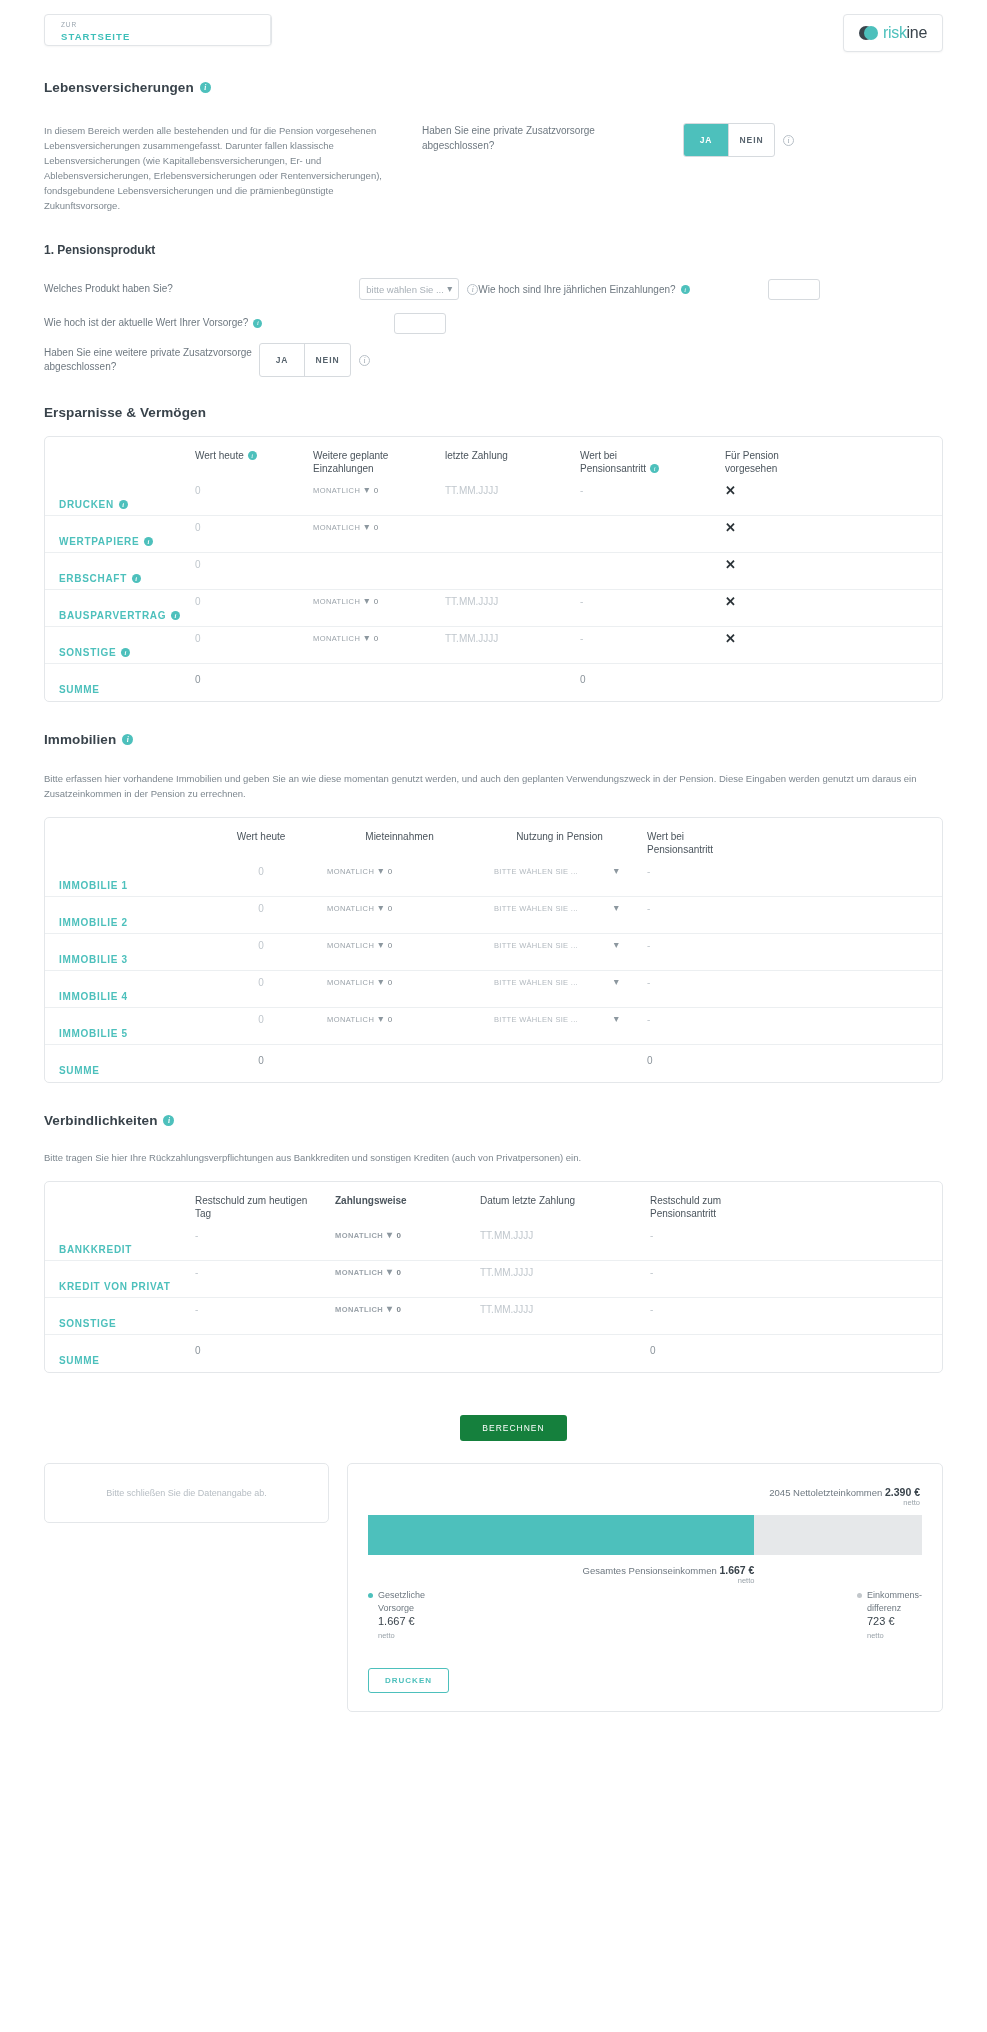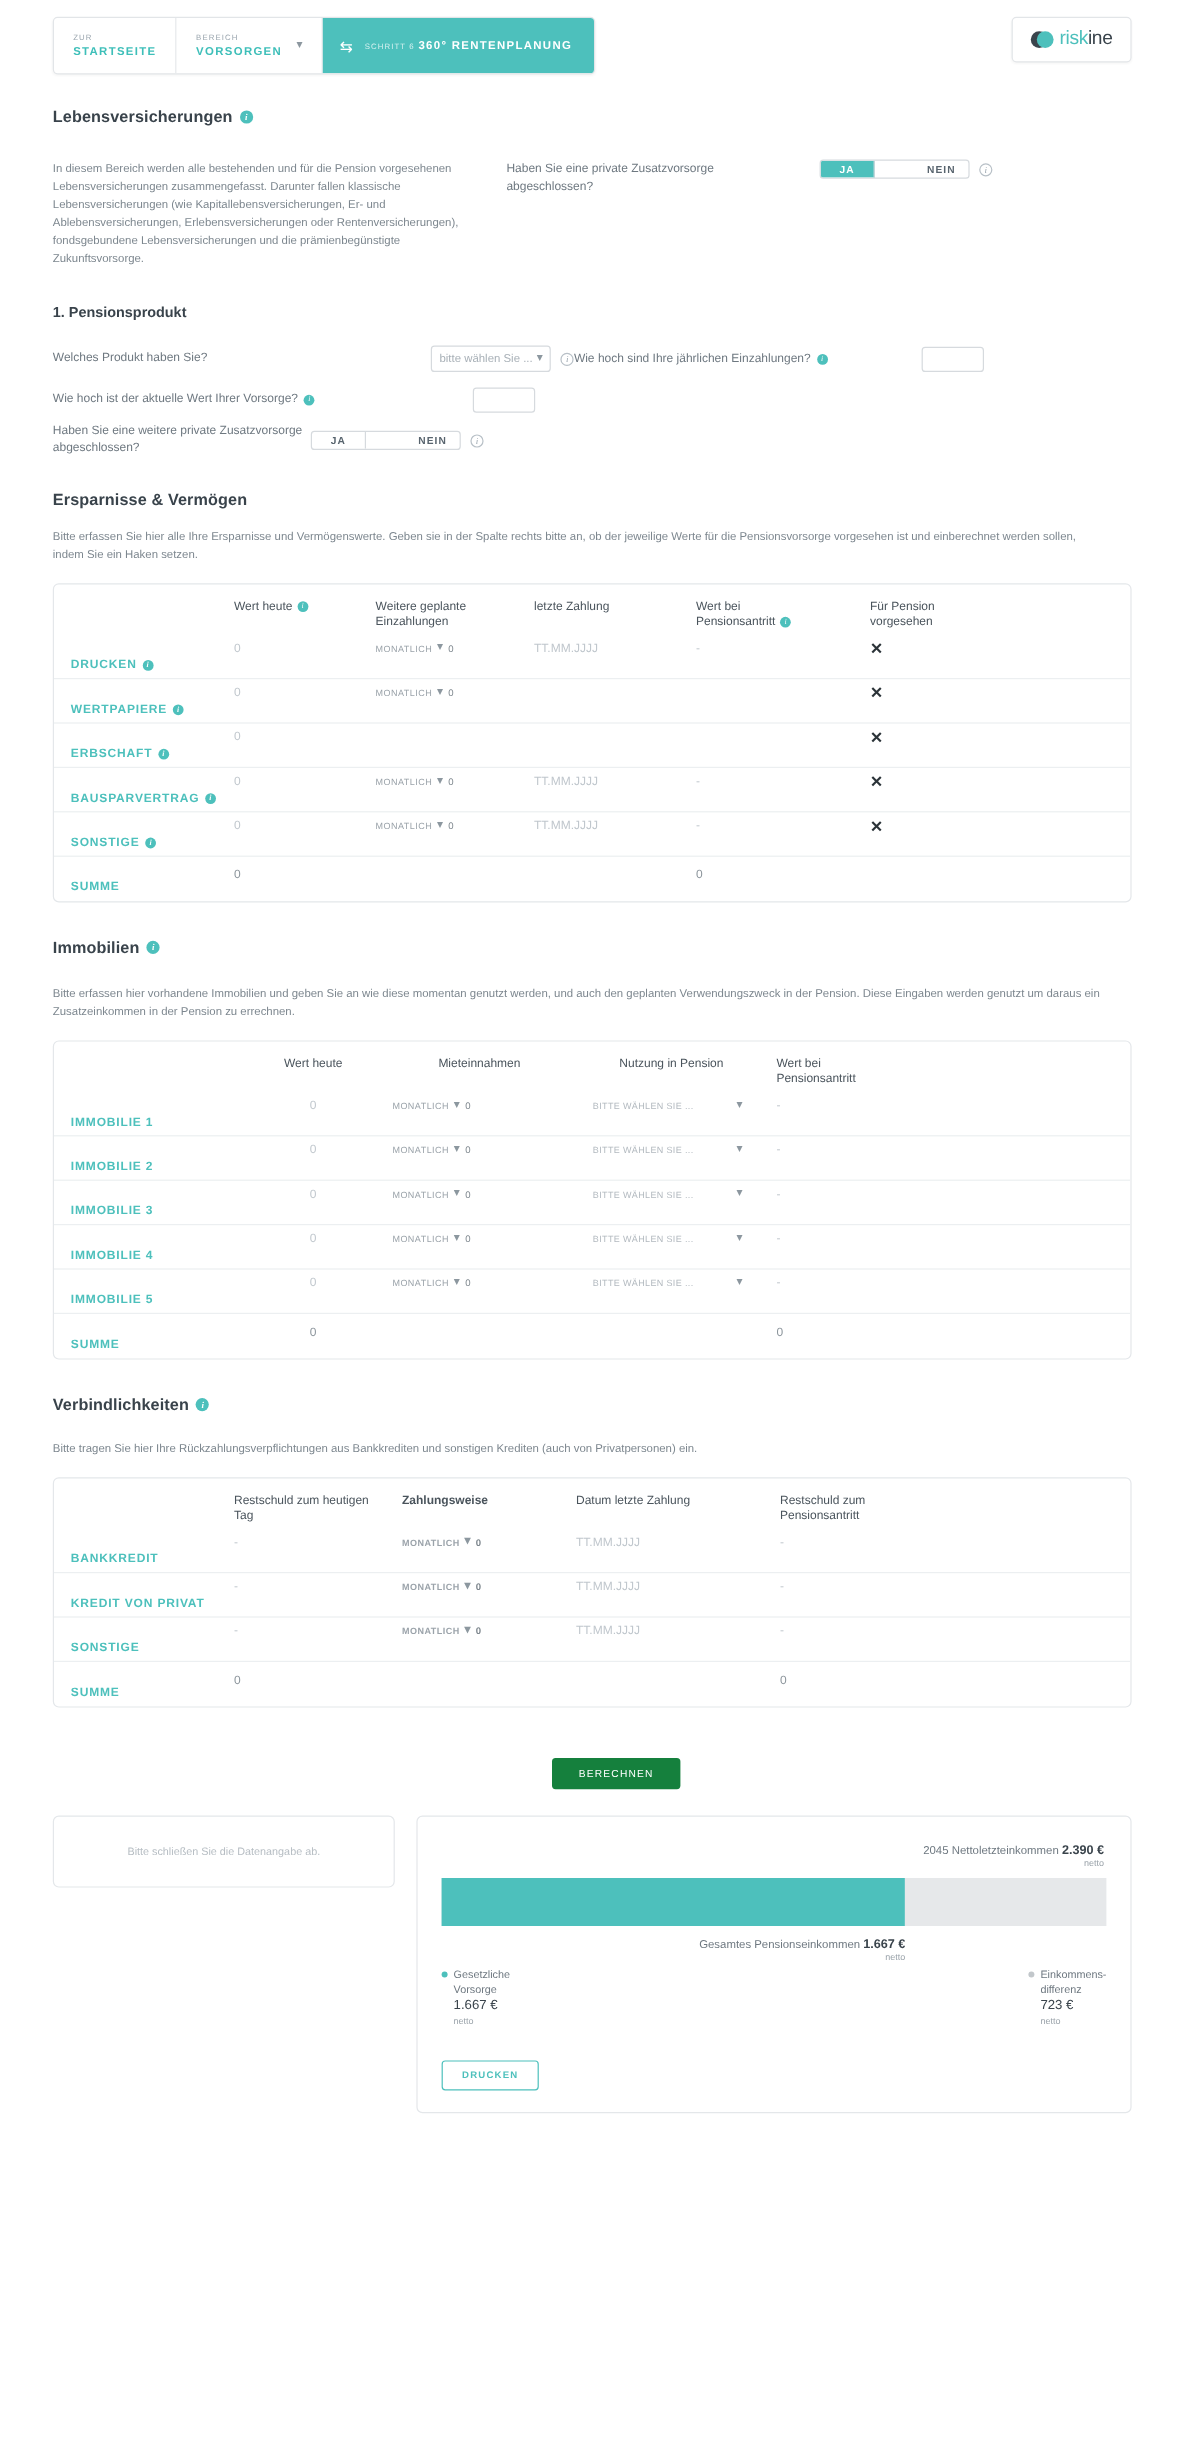--- a/index.html
+++ b/index.html
@@ -22,21 +22,22 @@
     justify-content: space-between;
     padding: 14px 44px 0 44px;
   }
   .breadcrumb {
     display: flex;
     border: 1px solid #e2e5e8;
     border-radius: 4px;
     overflow: hidden;
     background: #fff;
     box-shadow: 0 1px 2px rgba(0,0,0,0.04);
-    height: 48px;
+    height: 32px;
+    flex-direction: column;
   }
   .crumb {
     padding: 5px 16px;
     border-right: 1px solid #e6e9ec;
     display: flex;
     flex-direction: column;
     justify-content: center;
     min-width: 66px;
   }
   .crumb:last-child { border-right: none; }
@@ -141,23 +142,22 @@
     font-size: 10px;
     line-height: 15px;
     color: #6e7880;
     width: 235px;
   }
   .toggle {
     display: flex;
     border: 1px solid #d6dade;
     border-radius: 3px;
     overflow: hidden;
-    height: 16px;
+    height: 34px;
     background: #fff;
-    gap: 33px;
   }
   .toggle .opt {
     width: 45px;
     display: flex; align-items: center; justify-content: center;
     font-size: 8.5px;
     font-weight: bold;
     letter-spacing: 0.9px;
     color: #58646e;
     border-right: 1px solid #d6dade;
   }
@@ -474,21 +474,20 @@
             <span class="info sm">i</span>
           </span>
           <div class="input-box wide"></div>
         </div>
       </div>
     </div>
 
     <h2 class="sec" style="margin-top:22px">
       <span>Ersparnisse &amp; Vermögen</span>
     </h2>
-    <p class="body" style="margin-top:16px;width:880px">Bitte erfassen Sie hier alle Ihre Ersparnisse und Vermögenswerte. Geben sie in der Spalte rechts bitte an, ob der jeweilige Werte für die Pensionsvorsorge vorgesehen ist und einberechnet werden sollen, indem Sie ein Haken setzen.</p>
 
     <div class="tbl">
       <div class="trow head">
         <div class="c-name s-c1"></div>
         <div class="th s-c2">
           <span class="wi">
               <span>Wert heute</span>
               <span class="info sm">i</span>
             </span>
         </div>

